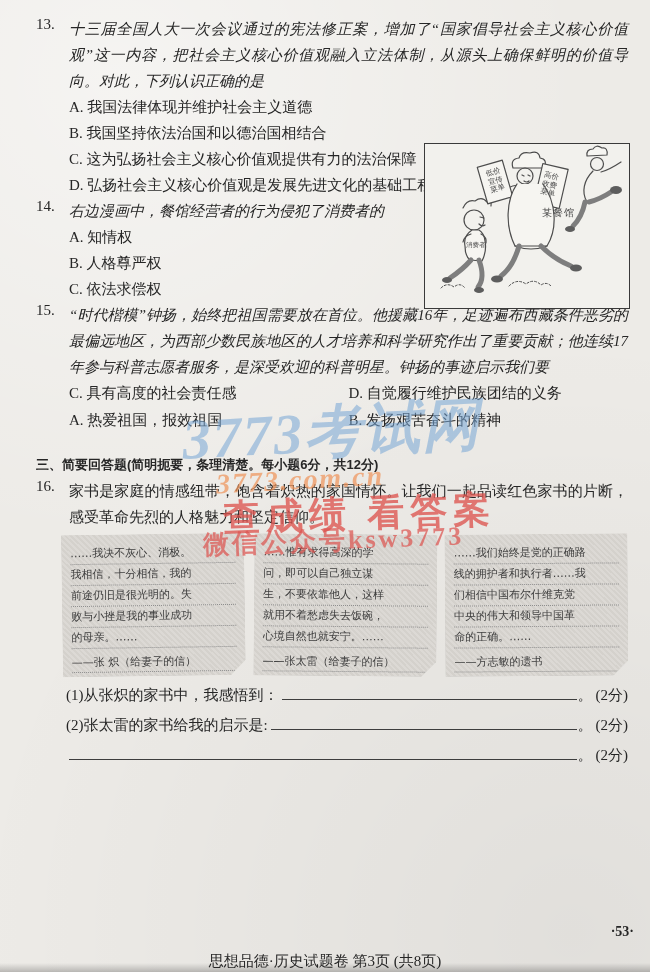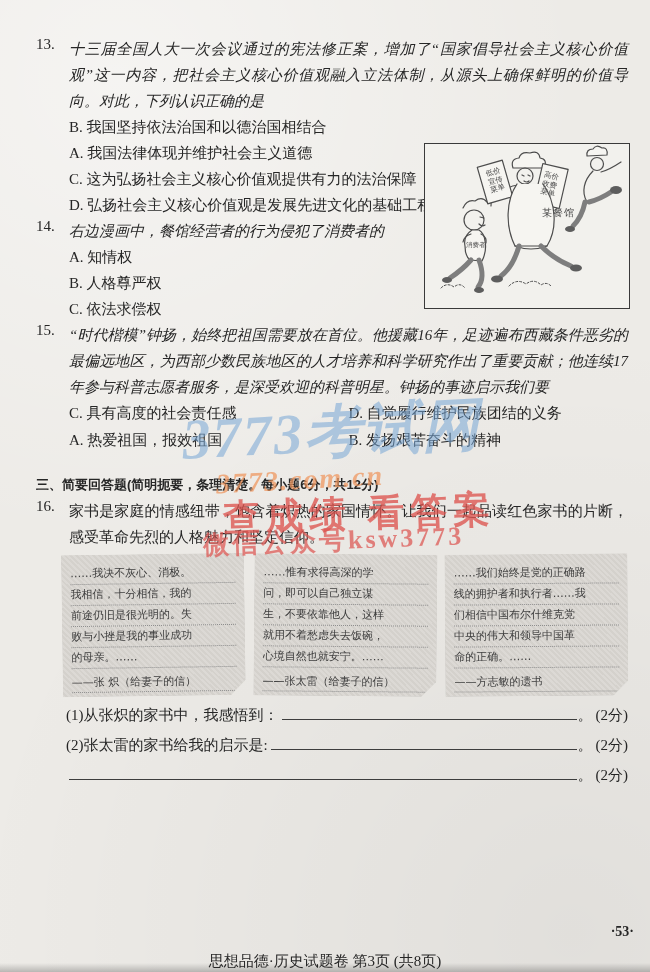--- a/index.html
+++ b/index.html
@@ -6,21 +6,21 @@
   body{width:650px;height:972px;overflow:hidden;
        font-family:"Liberation Serif","DejaVu Serif",serif;
        background:#dcdad6;}
   .page{position:relative;width:650px;height:972px;box-sizing:border-box;
         background-color:#edebe7;
         background-image:radial-gradient(circle at 18% 8%, rgba(255,255,255,.45), transparent 45%),
                          radial-gradient(circle at 88% 96%, rgba(0,0,0,.05), transparent 55%);
         color:#262626;}
   .page::after{content:"";position:absolute;left:0;right:0;bottom:0;height:9px;
         background:linear-gradient(to bottom, rgba(0,0,0,0), rgba(0,0,0,.22));pointer-events:none;}
-  .content{position:relative;z-index:2;padding:36px 22px 0 36px;font-size:15px;}
+  .content{position:relative;z-index:2;padding:16px 22px 0 36px;font-size:15px;}
   .q{position:relative;padding-left:33px;}
   .qnum{position:absolute;left:0;top:0;}
   .stem{line-height:26px;text-align:justify;}
   .stem-k{font-style:italic;}
   .opt{line-height:26px;padding-left:33px;}
   .optrow{display:flex;padding-left:33px;}
   .optrow .opt2{width:292px;line-height:27px;}
   .sec-head{font-weight:bold;line-height:26px;margin-top:18px;font-size:13px;
             font-family:"Liberation Sans","DejaVu Sans",sans-serif;}
   
@@ -89,22 +89,22 @@
   <div class="wm wm-red1">查成绩 看答案</div>
   <div class="wm wm-red2">微信公众号ksw3773</div>
 
   <div class="content">
 
     <div class="q">
       <span class="qnum">13.</span>
       <div class="stem stem-k">十三届全国人大一次会议通过的宪法修正案，增加了“国家倡导社会主义核心价值观”这一内容，把社会主义核心价值观融入立法体制，从源头上确保鲜明的价值导向。对此，下列认识正确的是</div>
     </div>
     <div>
+      <div class="opt">A. 我国法律体现并维护社会主义道德</div>
       <div class="opt">B. 我国坚持依法治国和以德治国相结合</div>
-      <div class="opt">A. 我国法律体现并维护社会主义道德</div>
       <div class="opt">C. 这为弘扬社会主义核心价值观提供有力的法治保障</div>
       <div class="opt">D. 弘扬社会主义核心价值观是发展先进文化的基础工程</div>
     </div>
 
     <div class="q">
       <span class="qnum">14.</span>
       <div class="stem stem-k">右边漫画中，餐馆经营者的行为侵犯了消费者的</div>
     </div>
     <div>
       <div class="opt">A. 知情权</div>

